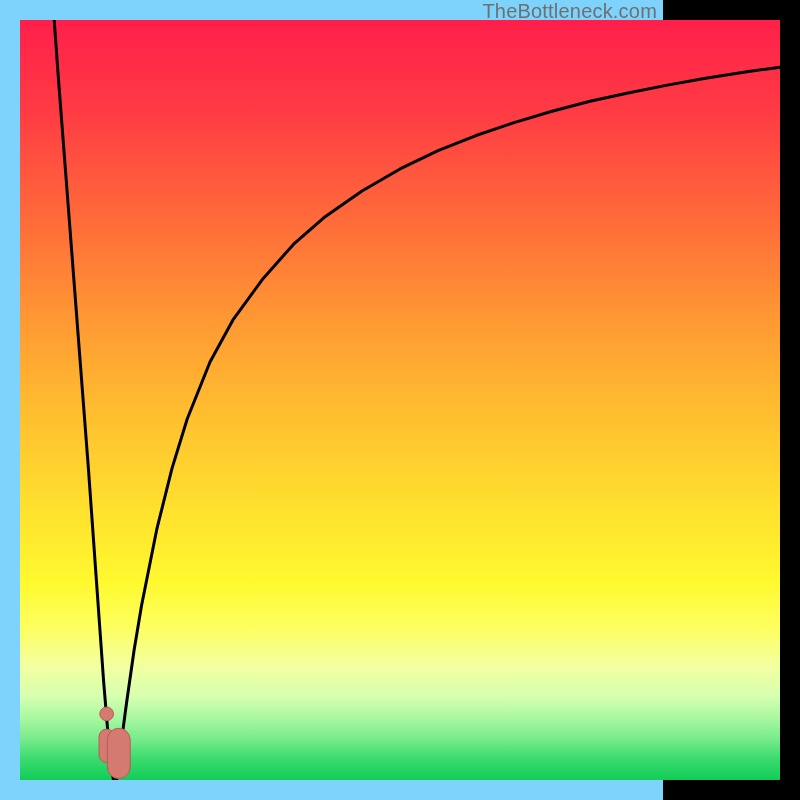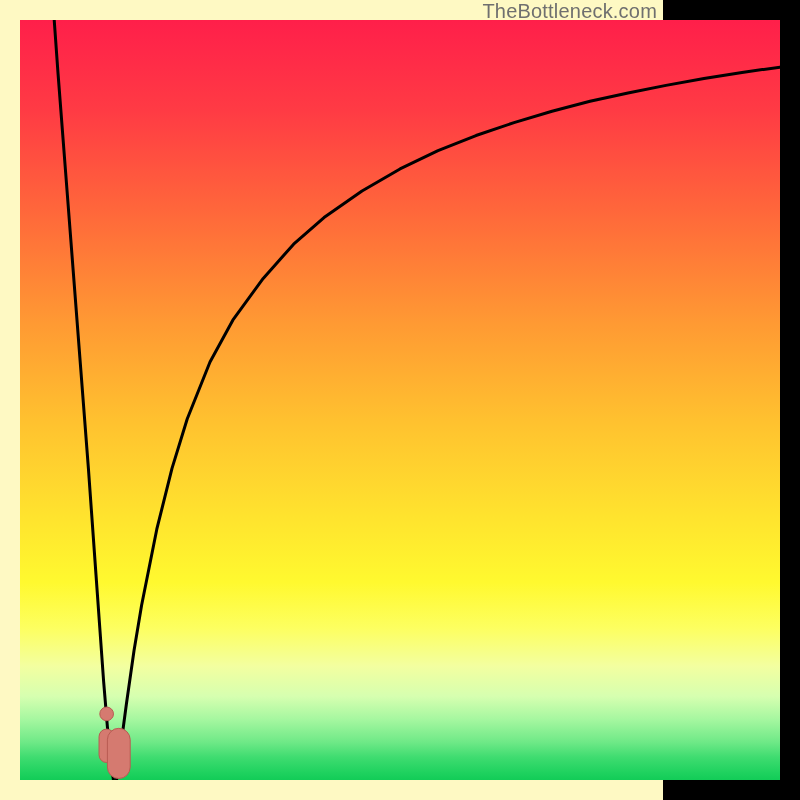--- a/index.html
+++ b/index.html
@@ -10,21 +10,21 @@
     overflow: hidden;
     background: #000;
     font-family: Arial, Helvetica, sans-serif;
   }
   .frame {
     position: absolute;
     left: 0;
     top: 0;
     width: 663px;
     height: 800px;
-    background: #fef9c3;
+    background: #7dd3fc;
   }
   .plot {
     position: absolute;
     left: 20px;
     top: 20px;
     width: 760px;
     height: 760px;
     background: linear-gradient(to bottom,
       #ff1f4a 0%,
       #ff3b44 12%,

